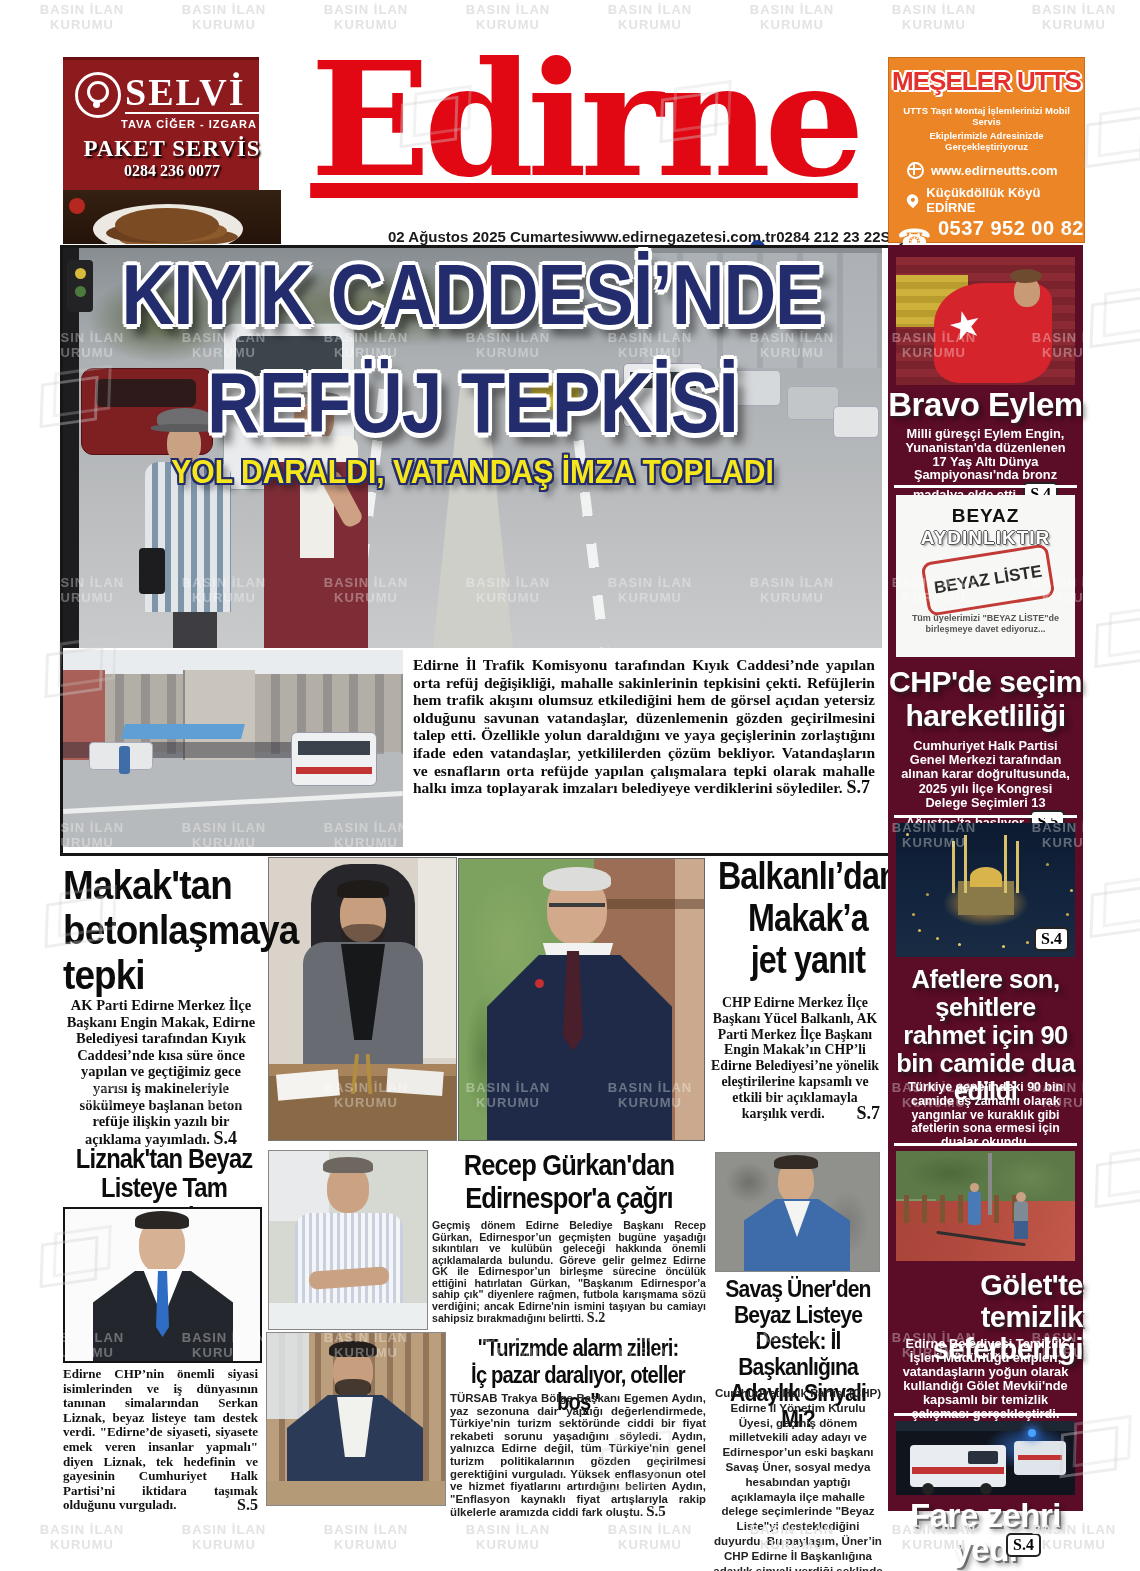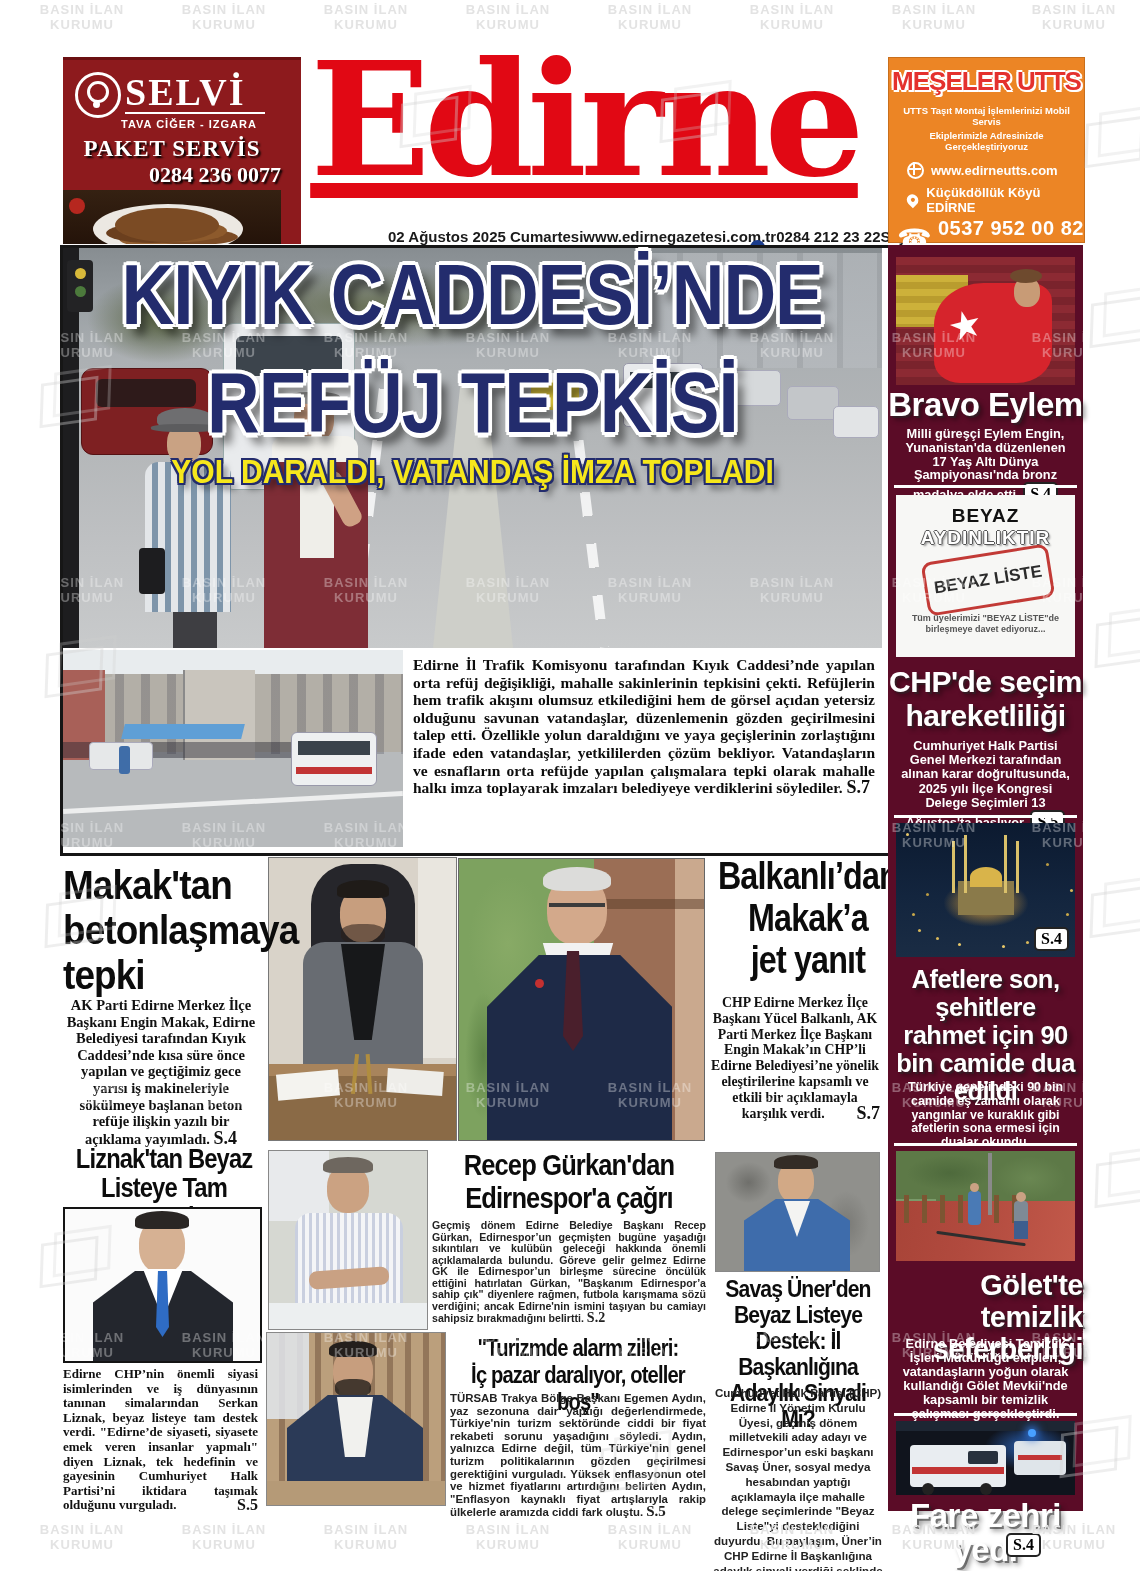--- a/index.html
+++ b/index.html
@@ -38,30 +38,30 @@
   .wm-cube{position:absolute;width:52px;height:38px;border:3px solid rgba(210,210,210,.38);
     transform:rotate(-8deg) skew(-10deg);z-index:60;pointer-events:none;}
   .wm-cube:before{content:"";position:absolute;left:10px;top:-12px;width:52px;height:38px;
     border:3px solid rgba(210,210,210,.28);}
 </style>
 </head>
 <body>
 
 <div id="page">
 
-  <div class="abs" style="left:63px;top:57px;width:238px;height:184px;background:#8d1a1d;border-top:3px solid #6b1012;color:#fff;text-decoration:underline;">
+  <div class="abs" style="left:63px;top:57px;width:196px;height:184px;background:#8d1a1d;border-top:3px solid #6b1012;color:#fff;text-decoration:underline;">
     <div class="abs" style="left:12px;top:12px;width:40px;height:40px;border:3px solid #fff;border-radius:50%;">
       <div class="abs" style="left:9px;top:6px;width:16px;height:16px;border:3px solid #fff;border-radius:50%;"></div>
       <div class="abs" style="left:15px;top:26px;width:7px;height:7px;background:#fff;border-radius:50%;"></div>
     </div>
     <div class="abs serifb" style="left:62px;top:10px;width:150px;font-size:38px;letter-spacing:2px;">SELVİ</div>
     <div class="abs" style="left:62px;top:52px;width:140px;height:2px;background:#fff;"></div>
     <div class="abs" style="left:58px;top:58px;width:150px;font-size:11px;font-weight:700;letter-spacing:1px;">TAVA CİĞER - IZGARA</div>
     <div class="abs serifb" style="left:0;top:76px;width:218px;text-align:center;font-size:23px;letter-spacing:1px;text-shadow:2px 2px 2px #000;">PAKET SERVİS</div>
-    <div class="abs serifb" style="left:0;top:102px;width:218px;text-align:right;font-size:22px;text-shadow:2px 2px 2px #000;">0284 236 0077</div>
+    <div class="abs serifb" style="left:0;top:102px;width:218px;text-align:center;font-size:16px;text-shadow:2px 2px 2px #000;">0284 236 0077</div>
     <div class="photo" style="left:0;top:130px;width:218px;height:54px;background:linear-gradient(180deg,#352112,#241309);">
       <div class="abs" style="left:30px;top:14px;width:150px;height:50px;background:#ece8e2;border-radius:50%;"></div>
       <div class="abs" style="left:52px;top:18px;width:104px;height:34px;border-radius:50%;background:#7b4b24;
         box-shadow:14px 6px 0 -6px #8d5a2c,-16px 8px 0 -7px #6b3f1e,28px 12px 0 -9px #7b4b24,-4px 14px 0 -8px #935f30;"></div>
       <div class="abs" style="left:6px;top:8px;width:16px;height:16px;background:#b6271f;border-radius:50%;"></div>
     </div>
   </div>
 
   <div class="abs" style="left:288px;top:40px;width:592px;height:200px;">
     <div style="font-family:'DejaVu Serif',serif;font-weight:700;font-size:158px;line-height:160px;

